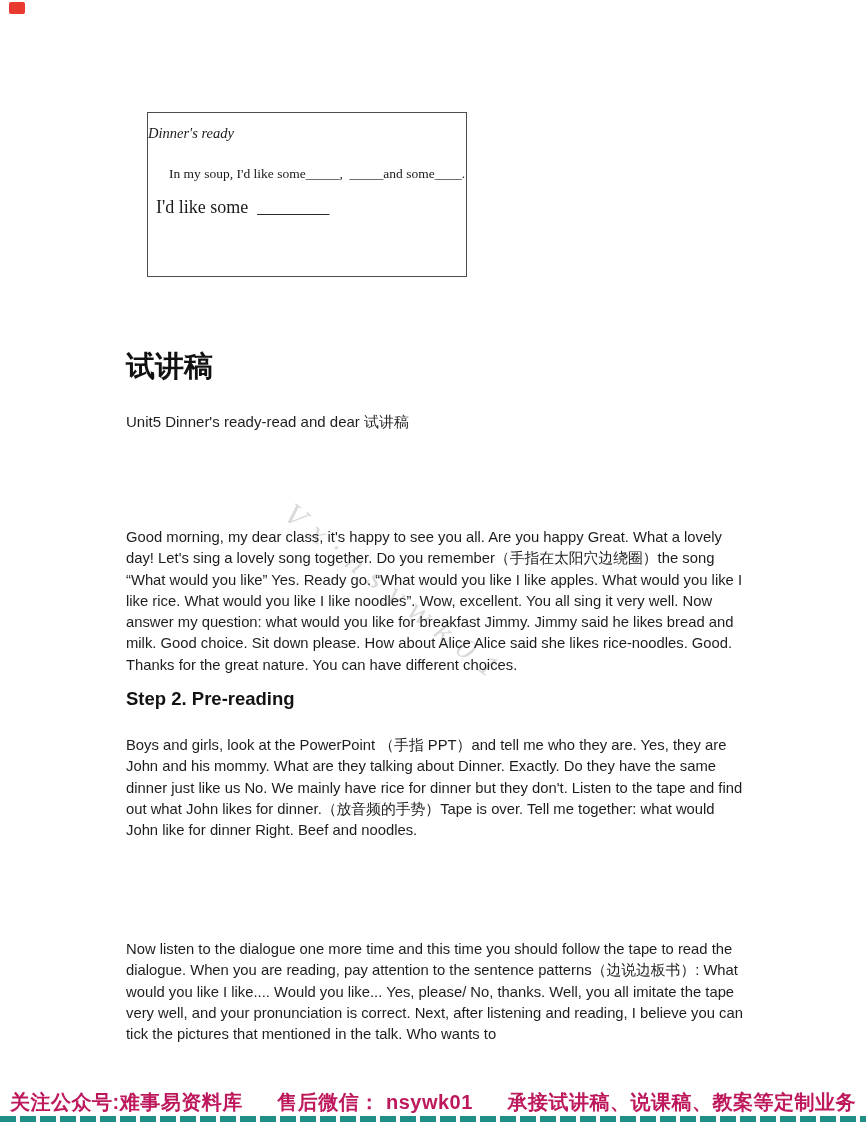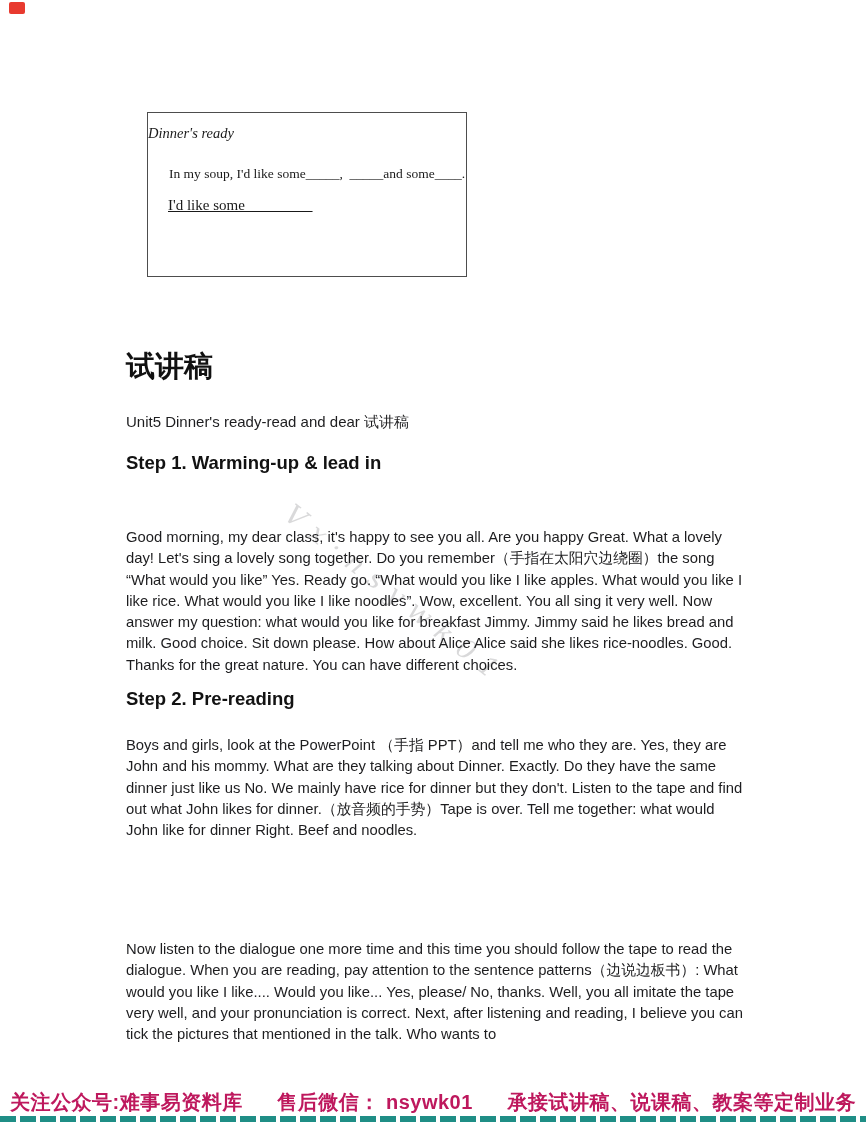--- a/index.html
+++ b/index.html
@@ -23,21 +23,21 @@
     width:318px;height:163px;
     border:1px solid #4d4d4d;
     font-family:"Liberation Serif","DejaVu Serif",serif;
     color:#1a1a1a;
   }
   .wbox-title{
     position:absolute;top:12px;left:0;width:100%;
     text-align:left;font-size:14.5px;font-style:italic;
   }
   .wbox-line1{position:absolute;top:53px;left:8px;font-size:13.5px;white-space:pre;margin-left:13px;}
-  .wbox-line2{position:absolute;top:84px;left:20px;font-size:15px;white-space:pre;text-decoration:underline;}
+  .wbox-line2{position:absolute;top:84px;left:8px;font-size:18px;white-space:pre;}
   
   .watermark{
     position:absolute;left:298px;top:498px;
     transform:rotate(38deg);transform-origin:left top;
     font-family:"DejaVu Serif",serif;font-style:italic;
     font-size:27px;letter-spacing:11px;
     color:rgba(145,145,150,0.35);
     white-space:nowrap;pointer-events:none;
   }
   
@@ -88,21 +88,20 @@
   <div class="wbox">
     <div class="wbox-title">Dinner's ready</div>
     <div class="wbox-line1">In my soup, I'd like some_____,  _____and some____.</div>
     <div class="wbox-line2">I'd like some  ________</div>
   </div>
 
   <div class="main-heading">试讲稿</div>
 
   <div class="subtitle">Unit5 Dinner's ready-read and dear 试讲稿</div>
 
-  <div class="step-heading h-s1">Step 1. Warming-up &amp; lead in</div>
   <div class="para p-s1">Good morning, my dear class, it's happy to see you all. Are you happy Great. What a lovely day! Let's sing a lovely song together. Do you remember（手指在太阳穴边绕圈）the song “What would you like” Yes. Ready go. “What would you like I like apples. What would you like I like rice. What would you like I like noodles”. Wow, excellent. You all sing it very well. Now answer my question: what would you like for breakfast Jimmy. Jimmy said he likes bread and milk. Good choice. Sit down please. How about Alice Alice said she likes rice-noodles. Good. Thanks for the great nature. You can have different choices.</div>
 
   <div class="step-heading h-s2">Step 2. Pre-reading</div>
   <div class="para p-s2">Boys and girls, look at the PowerPoint （手指 PPT）and tell me who they are. Yes, they are John and his mommy. What are they talking about Dinner. Exactly. Do they have the same dinner just like us No. We mainly have rice for dinner but they don't. Listen to the tape and find out what John likes for dinner.（放音频的手势）Tape is over. Tell me together: what would John like for dinner Right. Beef and noodles.</div>
 
   <div class="para p-s3">Now listen to the dialogue one more time and this time you should follow the tape to read the dialogue. When you are reading, pay attention to the sentence patterns（边说边板书）: What would you like I like.... Would you like... Yes, please/ No, thanks. Well, you all imitate the tape very well, and your pronunciation is correct. Next, after listening and reading, I believe you can tick the pictures that mentioned in the talk. Who wants to</div>
 
   <div class="promo" style="color: #be185d;">
     <span>关注公众号:难事易资料库</span>
     <span>售后微信： nsywk01</span>

